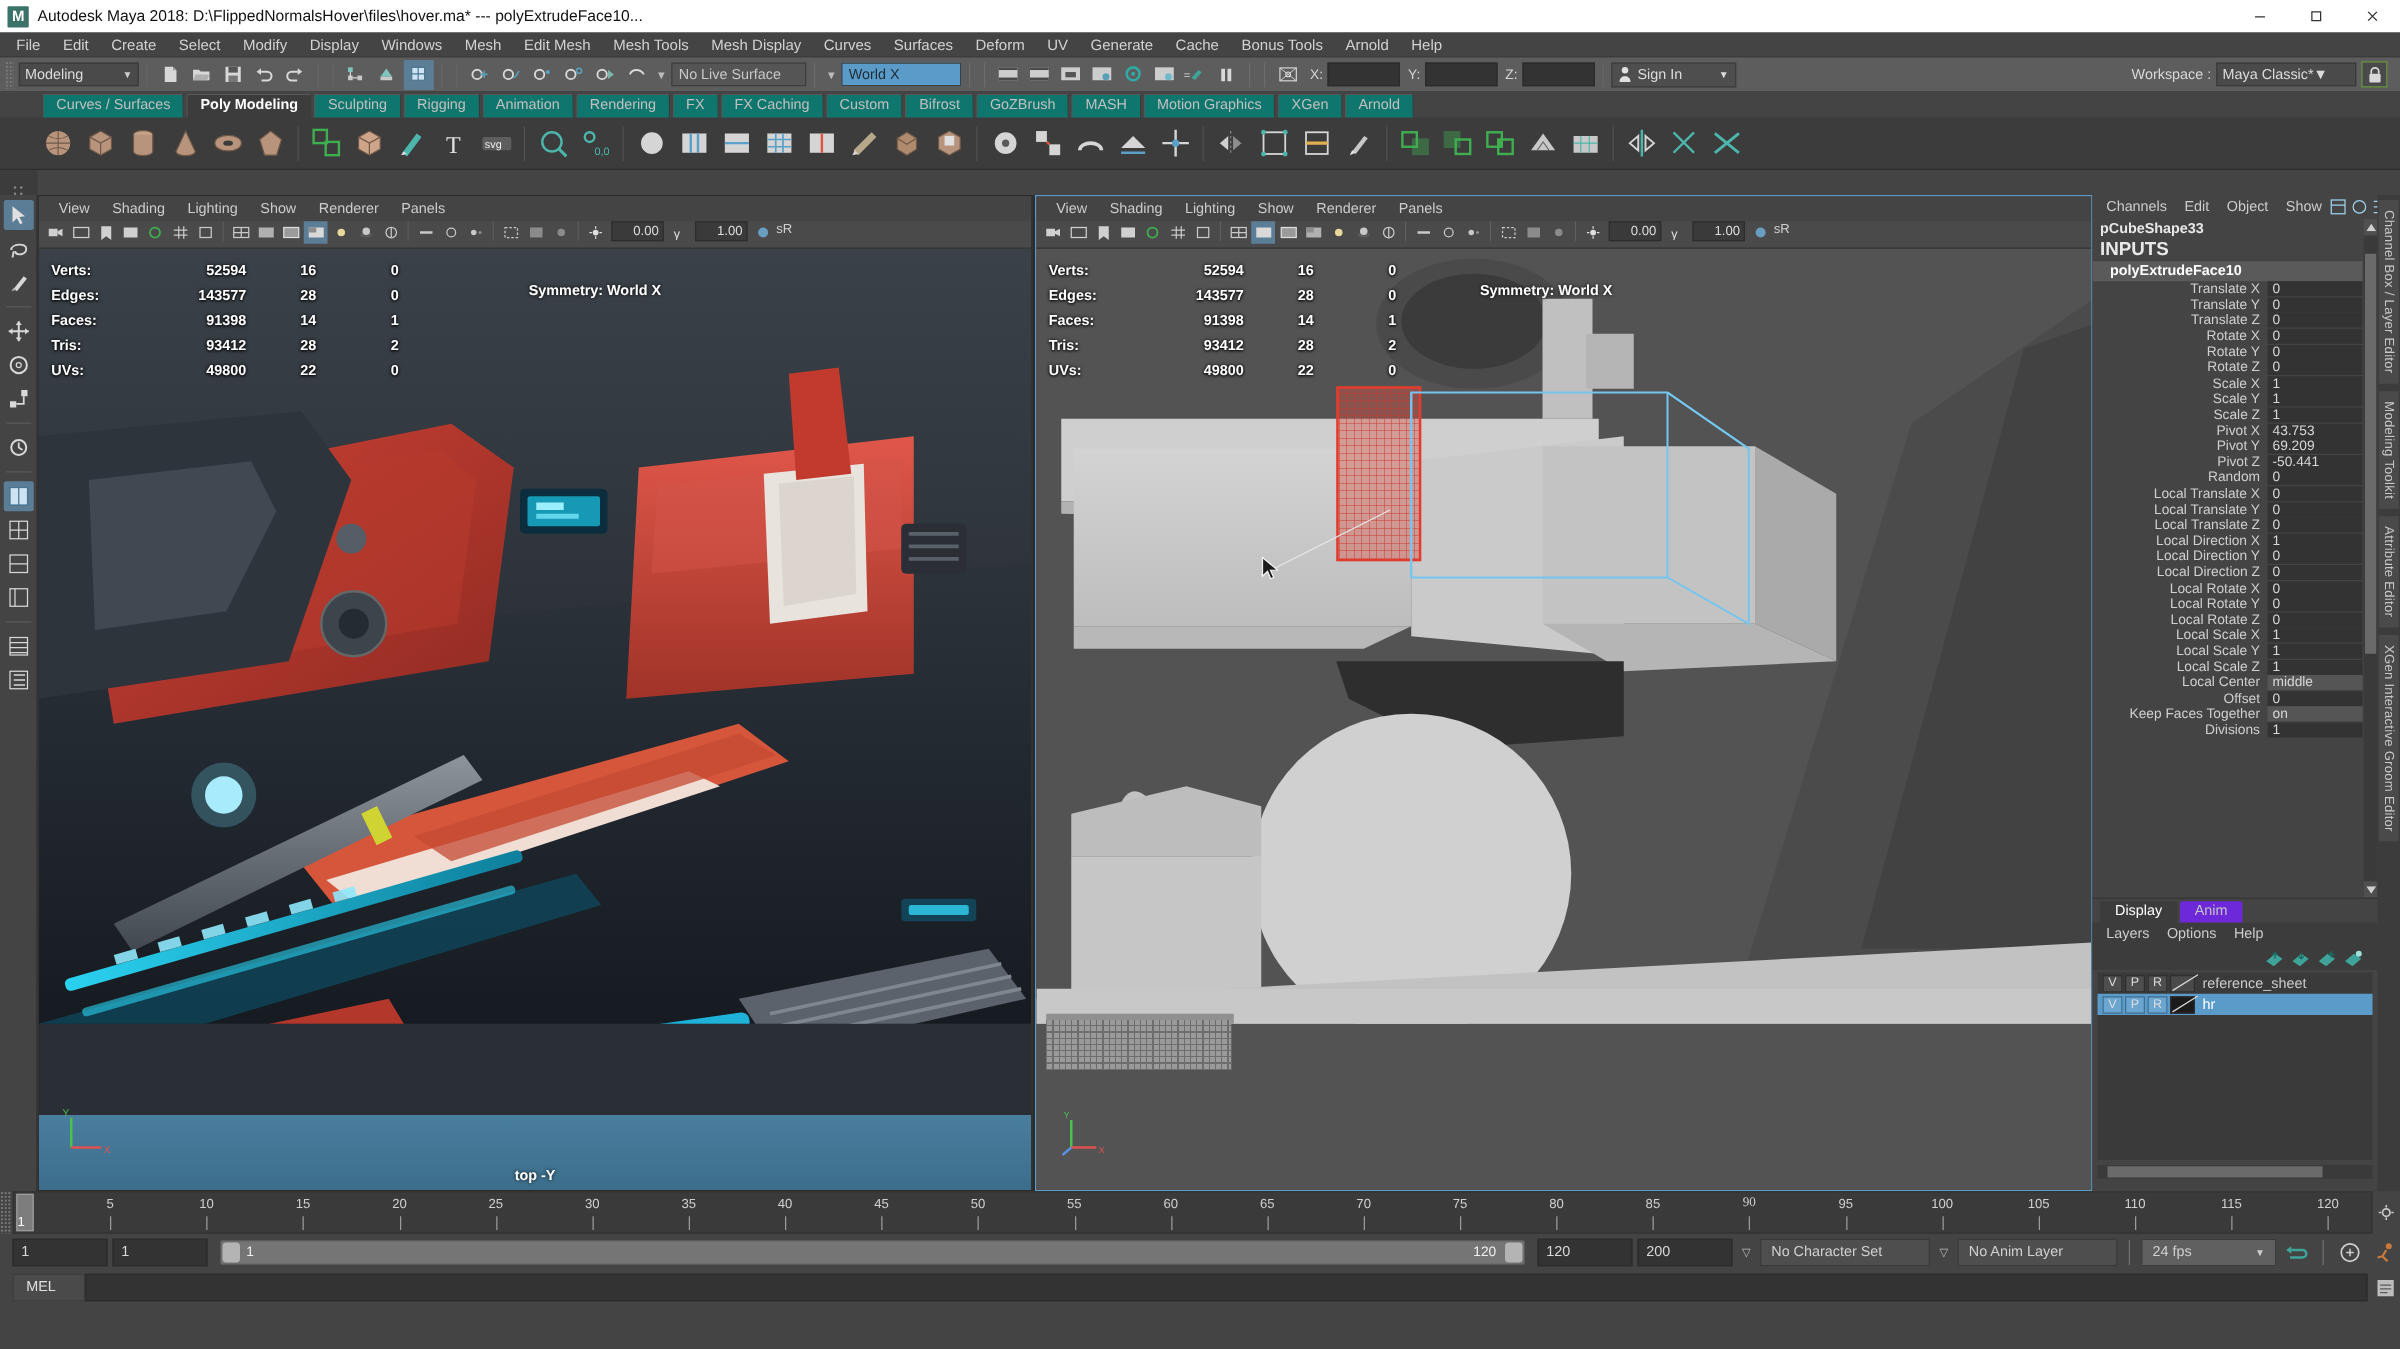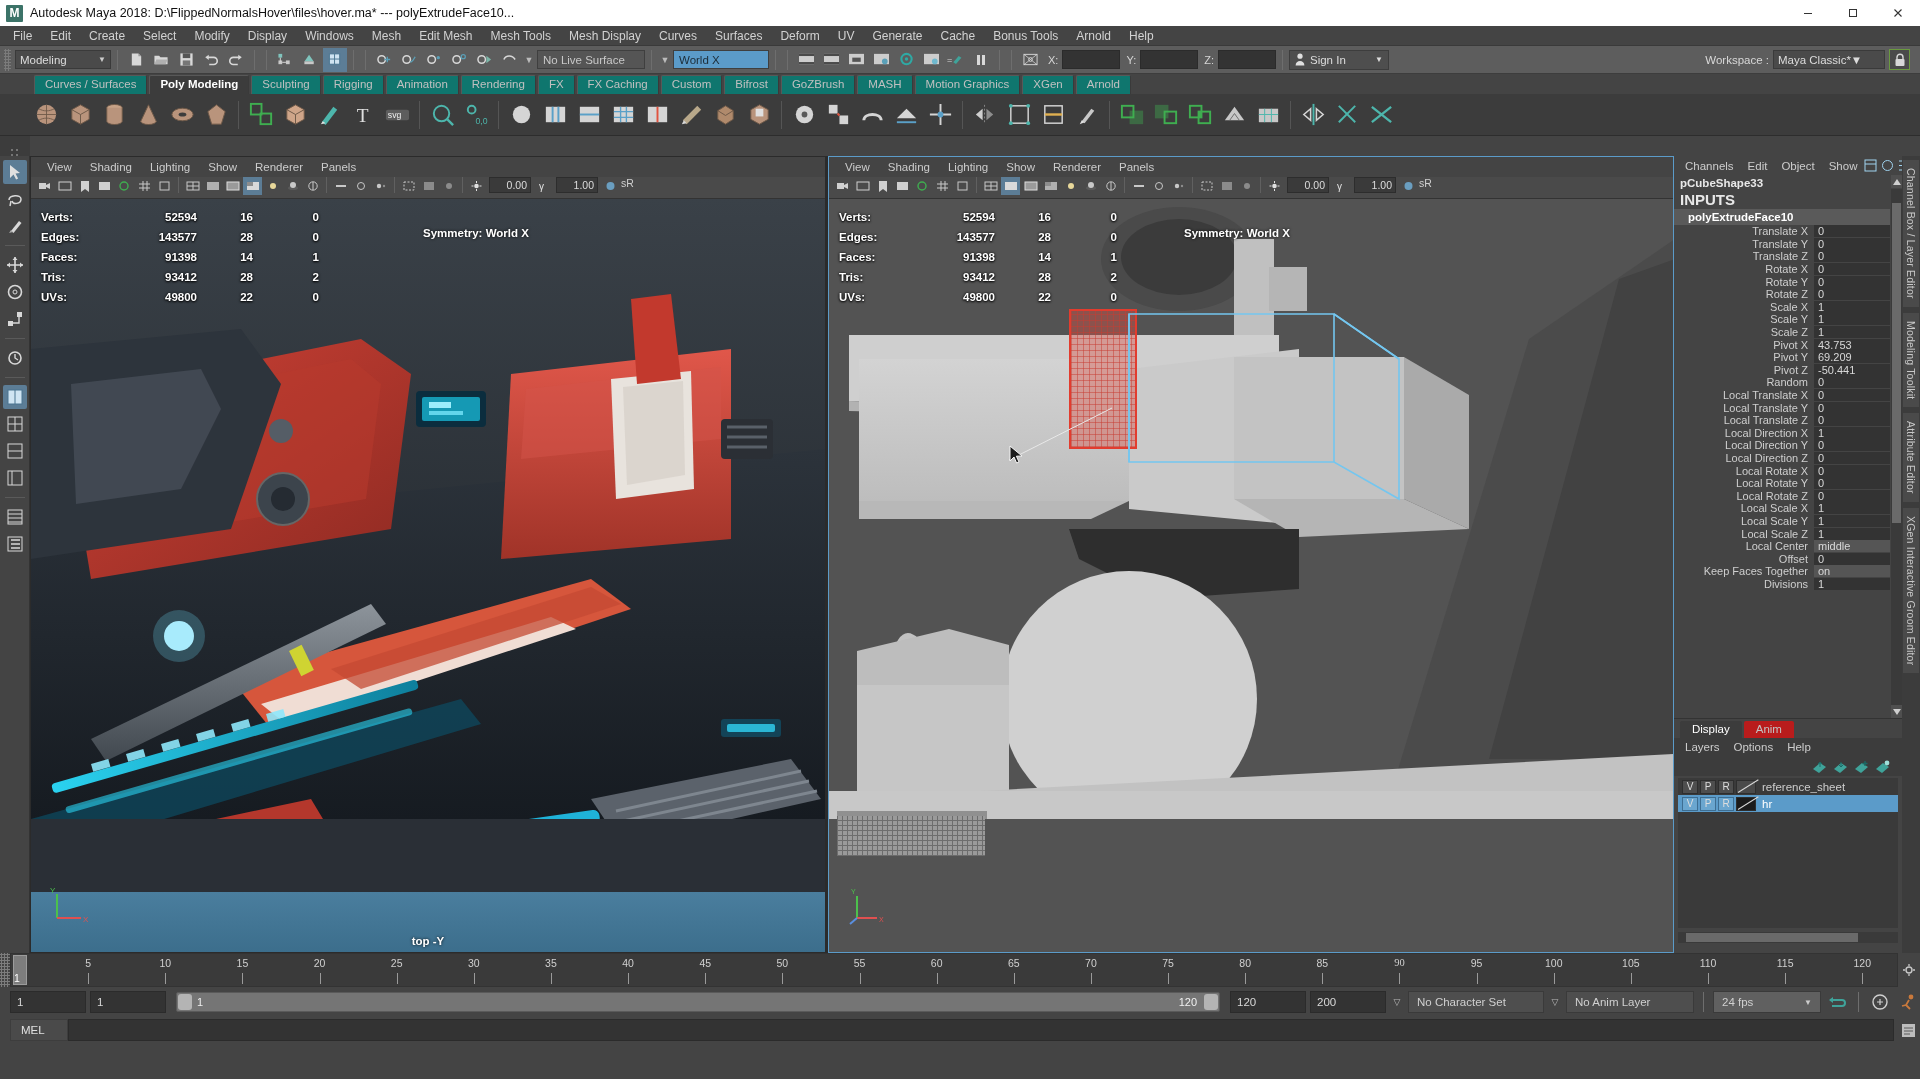--- a/index.html
+++ b/index.html
@@ -223,21 +223,21 @@
   .cb-thumb { position: absolute; left: 1px; right: 1px; top: 14px; height: 320px; background: #6a6a6a; }
   .cb-arrow {
     position: absolute; right: 0; top: 0; width: 11px; height: 13px;
     background: #4f4f4f; display: flex; align-items: center; justify-content: center;
   }
 
   
   .layer-editor { height: 235px; background: #444444; border-top: 1px solid #333; }
   .le-tabs { display: flex; height: 19px; align-items: flex-end; padding-left: 6px; }
   .le-tab {
-    padding: 2px 12px 2px 12px; font-size: 11.5px; background: #b91c1c;
+    padding: 2px 12px 2px 12px; font-size: 11.5px; background: #6d28d9;
     border-radius: 2px 2px 0 0; margin-right: 2px; color: #c2c2c2; line-height: 13px;
   }
   .le-tab.active { background: #3c3c3c; color: #fff; }
   .le-menubar { height: 18px; display: flex; align-items: center; font-size: 11.5px; padding-left: 4px; background:#3c3c3c;}
   .le-menubar .menu-item { padding: 1px 7px; }
   .le-toolbar { height: 20px; display: flex; align-items: center; justify-content: flex-end; gap: 6px; padding-right: 12px; background: #3c3c3c;}
   .le-list { background: #3a3a3a; margin: 2px 4px 0 4px; height: 150px; }
   .le-row { display: flex; align-items: center; height: 17px; font-size: 11.5px; padding-left: 4px; gap: 2px; }
   .le-row.selected { background: #5b9bc9; color: #fff; }
   .le-chip {

